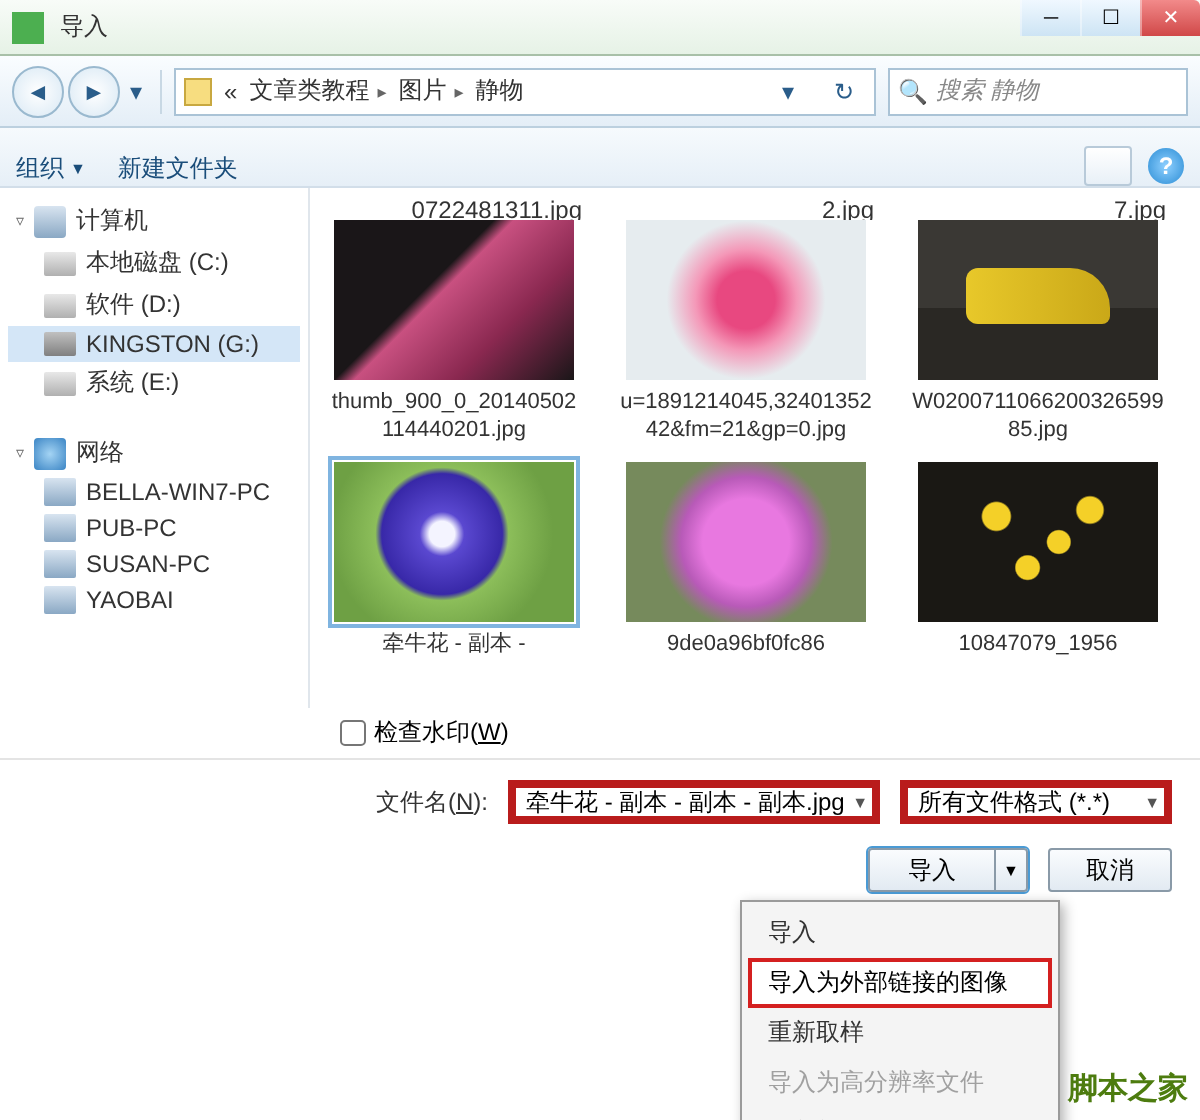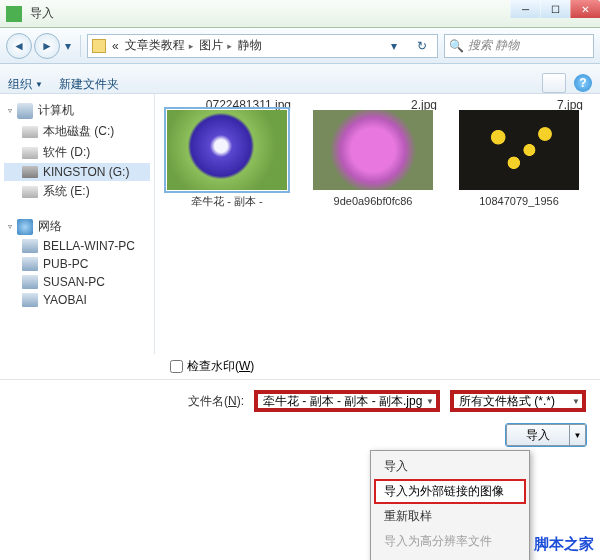--- a/index.html
+++ b/index.html
@@ -71,21 +71,21 @@
 .btn-row{padding:6px 14px 10px 0;display:flex;justify-content:flex-end;gap:10px}
 .btn{height:22px;border:1px solid #8a9aa8;background:linear-gradient(#fafcfe,#e2eaf2);border-radius:2px;display:flex;align-items:center;justify-content:center;padding:0 18px}
 .btn.split{padding:0;width:80px;position:relative}
 .btn.split .main-l{flex:1;text-align:center}
 .btn.split .sp{width:16px;border-left:1px solid #8a9aa8;height:100%;display:flex;align-items:center;justify-content:center;font-size:8px}
 .btn.split.hi{outline:1px solid #4a9ad4}
 .dropdown{position:absolute;right:70px;top:450px;width:160px;background:#f4f4f4;border:1px solid #9a9a9a;box-shadow:2px 2px 6px rgba(0,0,0,.3);padding:3px}
 .dropdown .mi{padding:4px 10px;color:#333}
 .dropdown .mi.dis{color:#a0a0a0}
 .dropdown .mi.hl{background:#fff;color:#000;border:2px solid #d42020;padding:2px 8px}
-.watermark{position:absolute;right:6px;bottom:6px;color:#1d4ed8;font-size:15px;font-weight:bold;text-shadow:0 0 2px #fff}
+.watermark{position:absolute;right:6px;bottom:6px;color:#4d7c0f;font-size:15px;font-weight:bold;text-shadow:0 0 2px #fff}
 </style>
 </head>
 <body>
 
 <div class="titlebar">
   <div class="icon"></div>
   <div class="title">导入</div>
   <div class="win-btns">
     <div class="win-btn min">─</div>
     <div class="win-btn max">☐</div>
@@ -190,20 +190,34 @@
   </div>
 
   <div class="content">
     <div class="partial">
       <span>0722481311.jpg</span>
       <span>2.jpg</span>
       <span>7.jpg</span>
     </div>
     <div class="row">
       <div class="thumb-c">
+          <div class="thumb t1"></div>
+          <div class="cap">thumb_900_0_20140502114440201.jpg</div>
+        </div>
+      <div class="thumb-c">
+          <div class="thumb t2"></div>
+          <div class="cap">u=1891214045,3240135242&amp;fm=21&amp;gp=0.jpg</div>
+        </div>
+      <div class="thumb-c">
+          <div class="thumb t3"></div>
+          <div class="cap">W020071106620032659985.jpg</div>
+        </div>
+    </div>
+    <div class="row">
+      <div class="thumb-c">
           <div class="thumb t4 sel"></div>
           <div class="cap">牵牛花 - 副本 -</div>
         </div>
       <div class="thumb-c">
           <div class="thumb t5"></div>
           <div class="cap">9de0a96bf0fc86</div>
         </div>
       <div class="thumb-c">
           <div class="thumb t6"></div>
           <div class="cap">10847079_1956</div>
@@ -227,20 +241,23 @@
       <span>所有文件格式 (*.*)</span>
       <span class="dd">▼</span>
     </div>
 </div>
 
 <div class="btn-row">
   <div class="btn split hi">
     <span class="main-l">导入</span>
     <span class="sp">▼</span>
   </div>
+  <div class="btn">
+      <span>取消</span>
+    </div>
 </div>
 
 <div class="dropdown">
   <div class="mi">导入</div>
   <div class="mi hl">导入为外部链接的图像</div>
   <div class="mi">重新取样</div>
   <div class="mi dis">导入为高分辨率文件</div>
   <div class="mi">裁剪并</div>
 </div>
 

